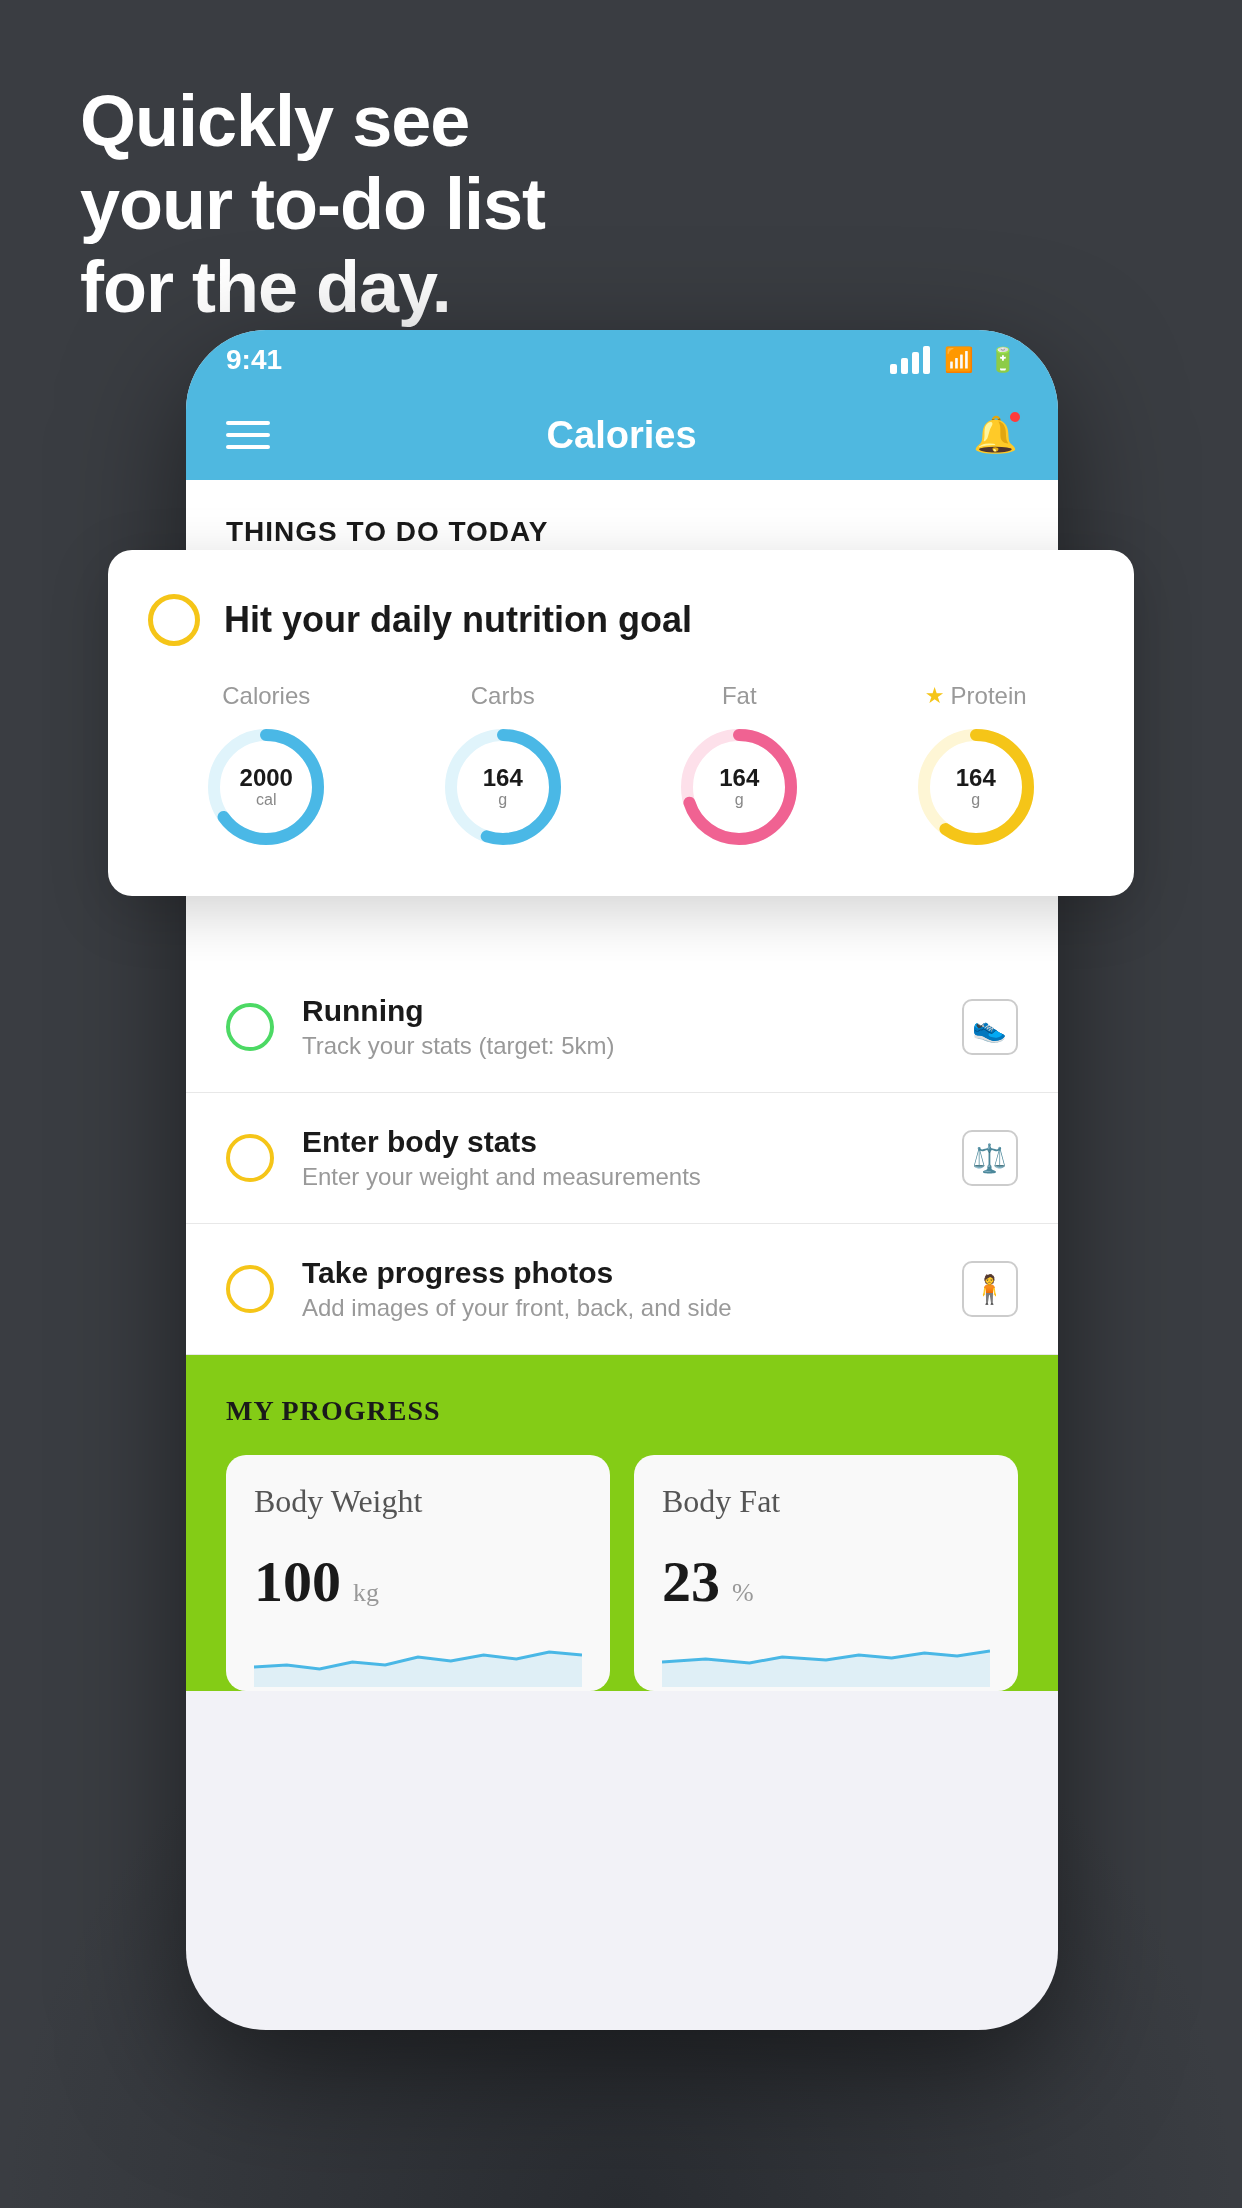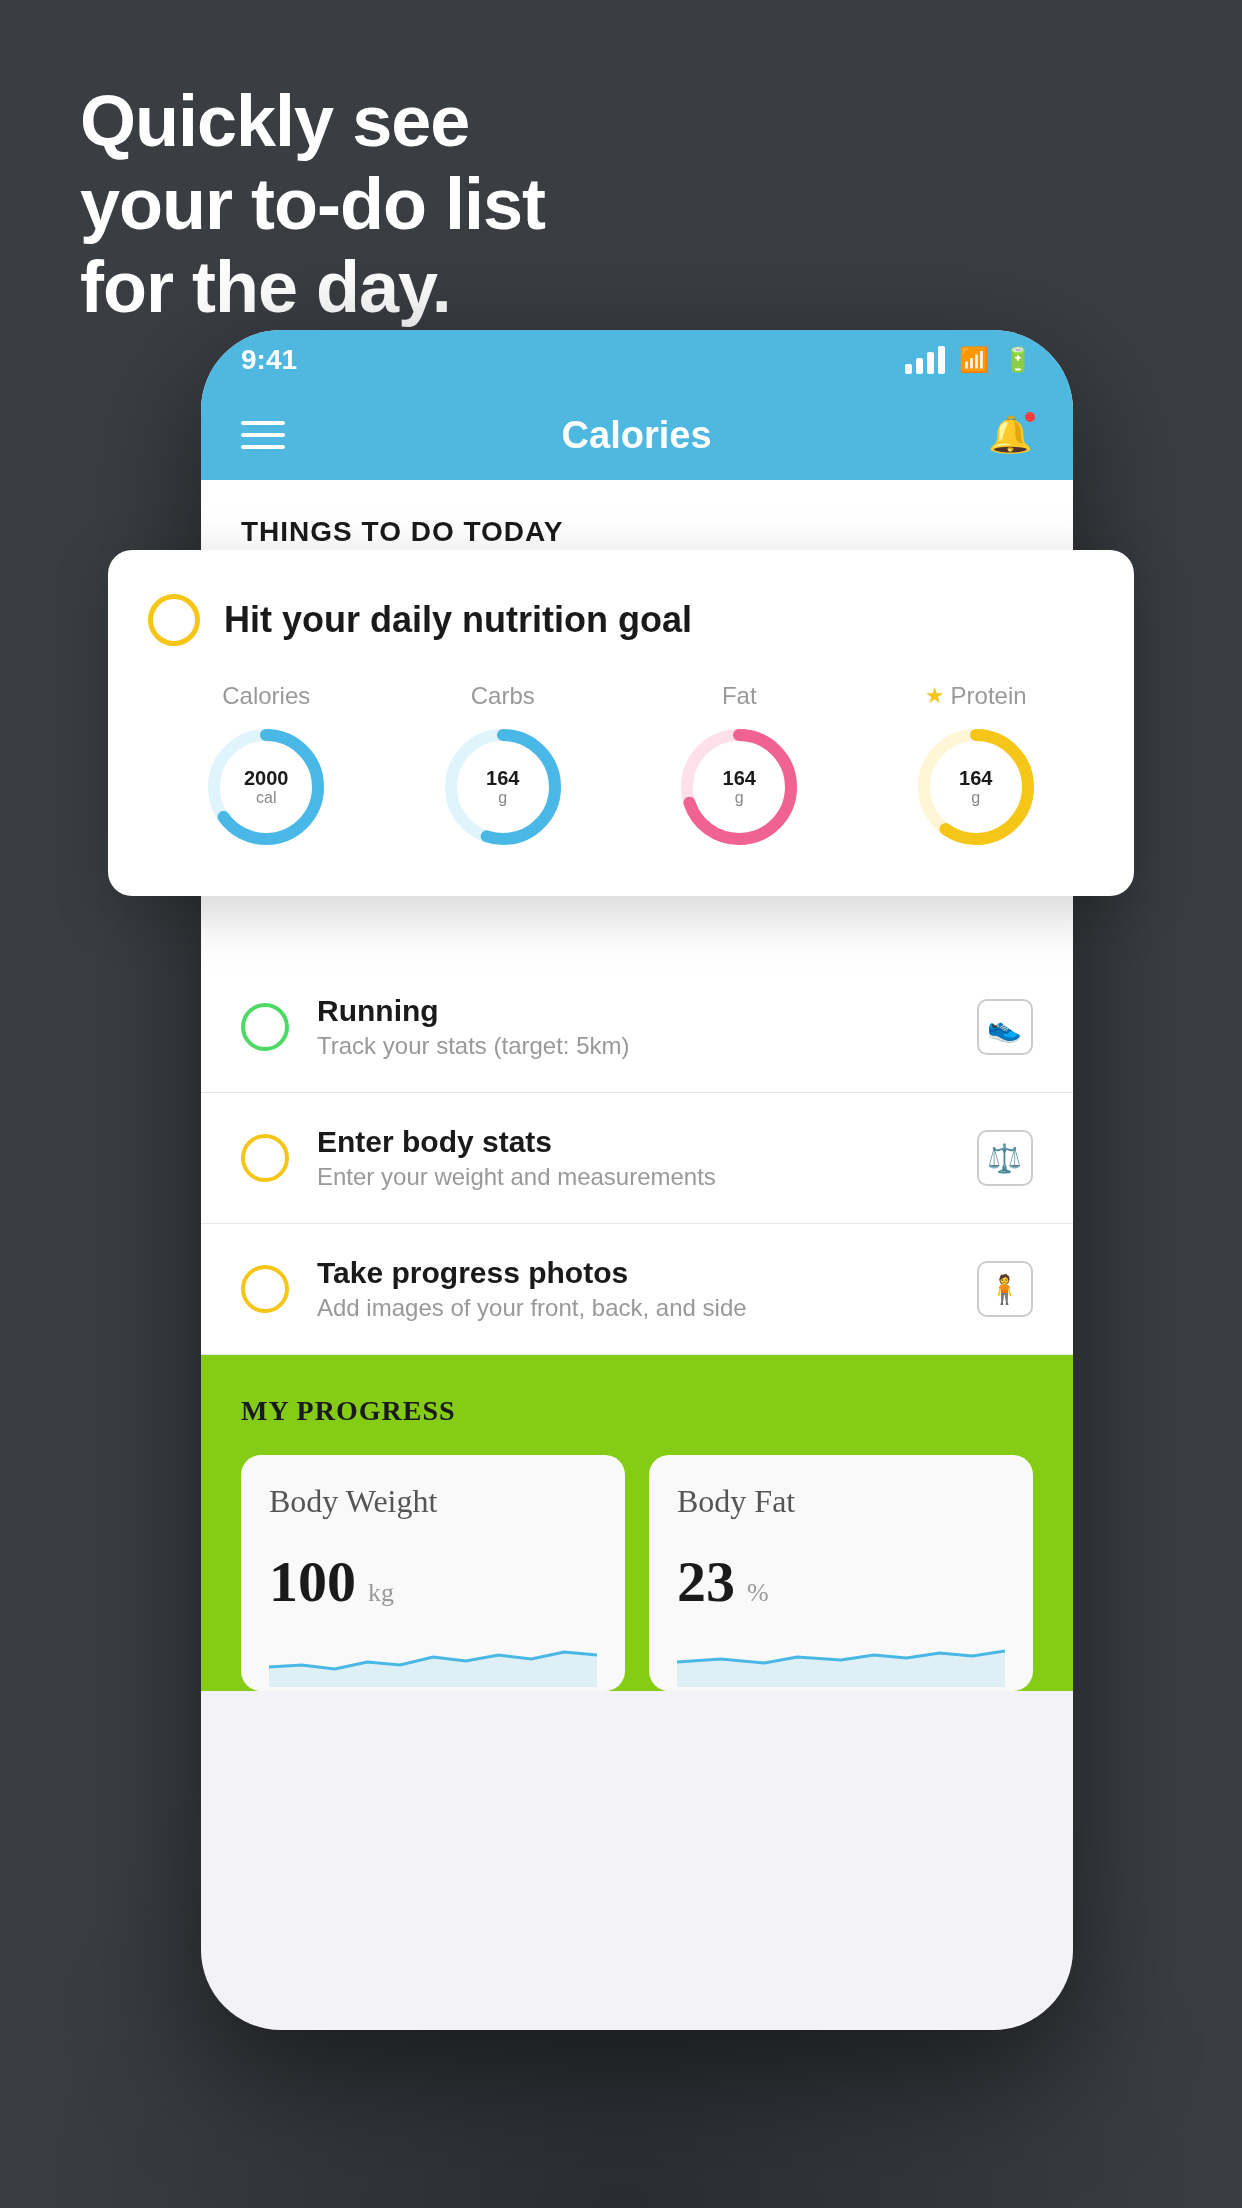--- a/index.html
+++ b/index.html
@@ -32,21 +32,21 @@
       font-size: 72px;
       font-weight: 800;
       line-height: 1.15;
       letter-spacing: -1px;
     }
 
     
     .phone {
       position: absolute;
       top: 330px;
-      left: 201px;
+      left: 186px;
       width: 872px;
       height: 1700px;
       background: #f2f2f7;
       border-radius: 80px;
       overflow: hidden;
       box-shadow: 0 40px 120px rgba(0,0,0,0.5);
     }
 
     
     .status-bar {
@@ -176,21 +176,21 @@
     .donut-wrap svg {
       transform: rotate(-90deg);
     }
     .donut-text {
       position: absolute;
       top: 50%; left: 50%;
       transform: translate(-50%, -50%);
       text-align: center;
     }
     .donut-value {
-      font-size: 20px;
+      font-size: 24px;
       font-weight: 700;
       color: #1a1a1a;
       line-height: 1.1;
     }
     .donut-unit {
       font-size: 16px;
       color: #888;
     }
 
     

